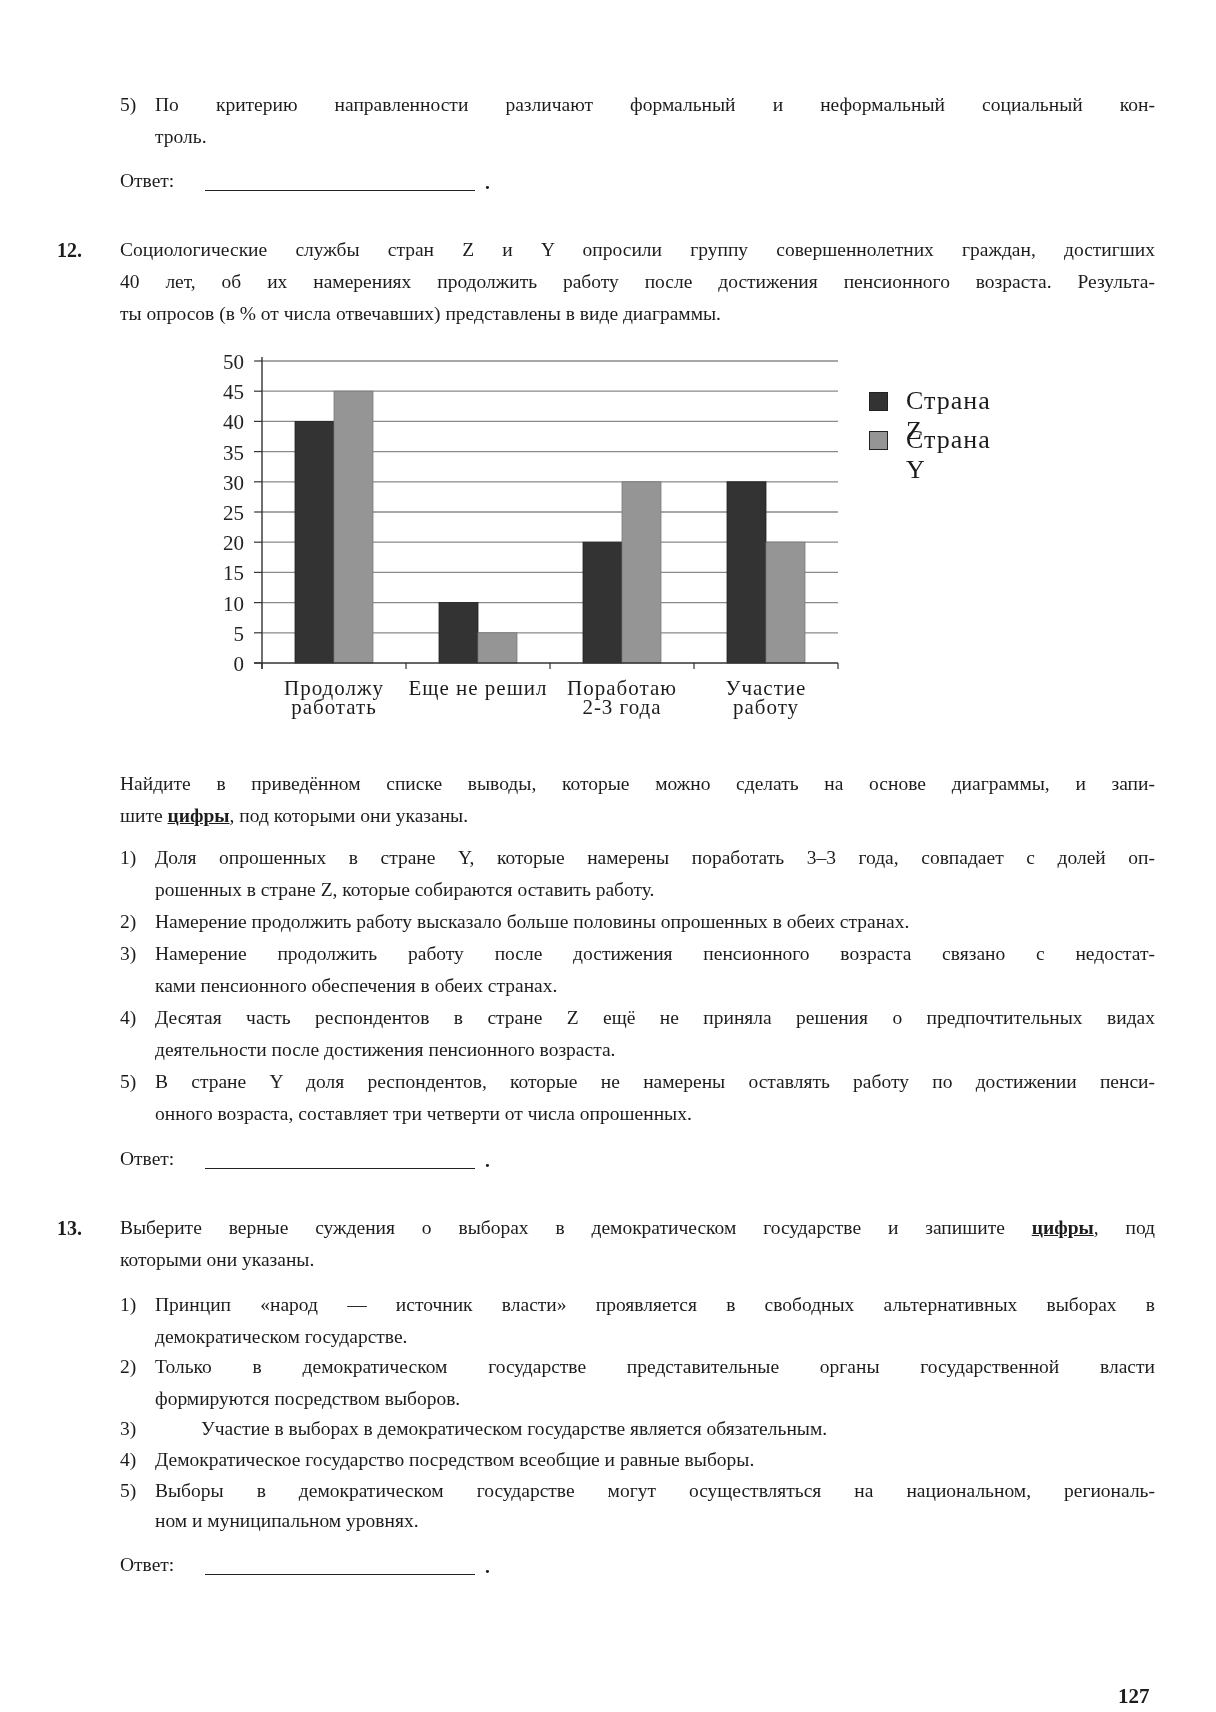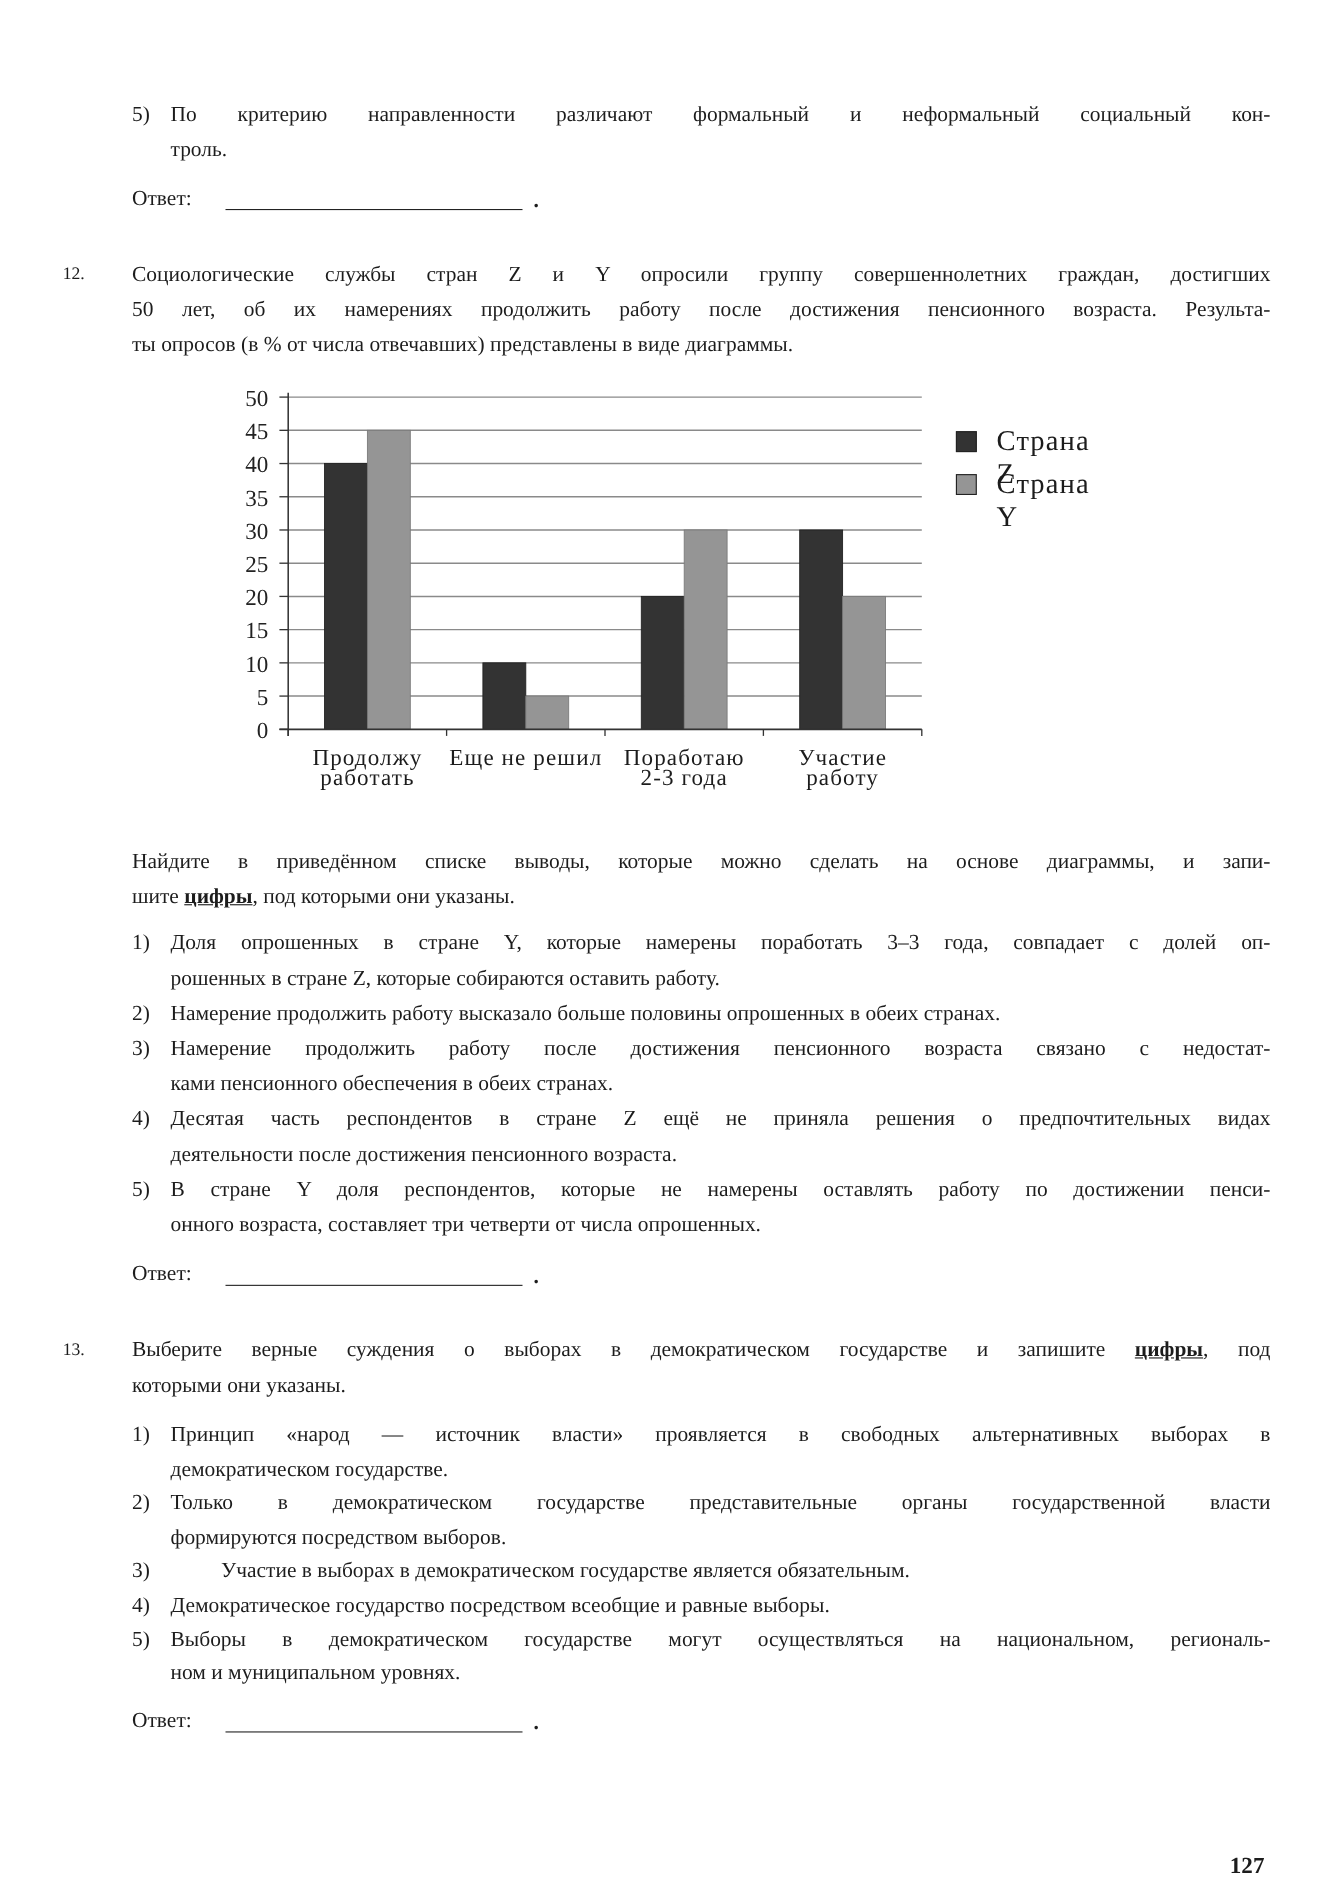--- a/index.html
+++ b/index.html
@@ -6,21 +6,21 @@
   body {
     width: 1216px; height: 1712px; position: relative; overflow: hidden;
     background: #ffffff; color: #1c1c1c;
     font-family: "Liberation Serif", "DejaVu Serif", serif;
     font-size: 19.5px;
   }
   .abs { position: absolute; }
   .line { position: absolute; white-space: nowrap; line-height: 24px; }
   .just { position: absolute; line-height: 24px; text-align: justify; text-align-last: justify; white-space: nowrap; }
   .num { position: absolute; line-height: 24px; }
-  .qnum { position: absolute; font-weight: normal; font-size: 16px; line-height: 24px; }
+  .qnum { position: absolute; font-weight: bold; font-size: 20px; line-height: 24px; }
   .answer-label { position: absolute; line-height: 24px; }
   .answer-blank { position: absolute; height: 0; border-bottom: 1.5px solid #222; width: 270px; }
   .answer-dot { position: absolute; line-height: 24px; font-weight: bold; }
   .bold-u { font-weight: bold; text-decoration: underline; }
   .page-num { position: absolute; font-weight: bold; font-size: 21px; }
   
   #chart { position: absolute; left: 0; top: 0; width: 1216px; height: 760px; pointer-events: none; }
   #chart text { font-family: "Liberation Serif", "DejaVu Serif", serif; fill: #222; }
   .legend-label { position: absolute; font-size: 26px; letter-spacing: 1px; }
   .legend-swatch { position: absolute; width: 17px; height: 17px; border: 1px solid #222; }
@@ -32,21 +32,21 @@
 <span class="num" style="left:120px; top:93px;">5)</span>
 <span class="just" style="left:155px; top:93px; width:1000px;">По критерию направленности различают формальный и неформальный социальный кон-</span>
 <span class="line" style="left:155px; top:125px;">троль.</span>
 
 <span class="answer-label" style="left:120px; top:169px;">Ответ:</span>
 <div class="answer-blank" style="left:205px; top:190px;"></div>
 <span class="answer-dot" style="left:485px; top:171px;">.</span>
 
 <span class="qnum" style="left:57px; top:238px;">12.</span>
 <span class="just" style="left:120px; top:238px; width:1035px;">Социологические службы стран Z и Y опросили группу совершеннолетних граждан, достигших</span>
-<span class="just" style="left:120px; top:270px; width:1035px;">50 лет, об их намерениях продолжить работу после достижения пенсионного возраста. Результа-</span>
+<span class="just" style="left:120px; top:270px; width:1035px;">40 лет, об их намерениях продолжить работу после достижения пенсионного возраста. Результа-</span>
 <span class="line" style="left:120px; top:302px;">ты опросов (в % от числа отвечавших) представлены в виде диаграммы.</span>
 
 <svg id="chart" xmlns="http://www.w3.org/2000/svg">
   <g id="grid">
       <line x1="262" x2="838" y1="632.8" y2="632.8" stroke="#8a8a8a" stroke-width="1.3"></line>
       <line x1="262" x2="838" y1="602.6" y2="602.6" stroke="#8a8a8a" stroke-width="1.3"></line>
       <line x1="262" x2="838" y1="572.4" y2="572.4" stroke="#8a8a8a" stroke-width="1.3"></line>
       <line x1="262" x2="838" y1="542.2" y2="542.2" stroke="#8a8a8a" stroke-width="1.3"></line>
       <line x1="262" x2="838" y1="512" y2="512" stroke="#8a8a8a" stroke-width="1.3"></line>
       <line x1="262" x2="838" y1="481.8" y2="481.8" stroke="#8a8a8a" stroke-width="1.3"></line>

